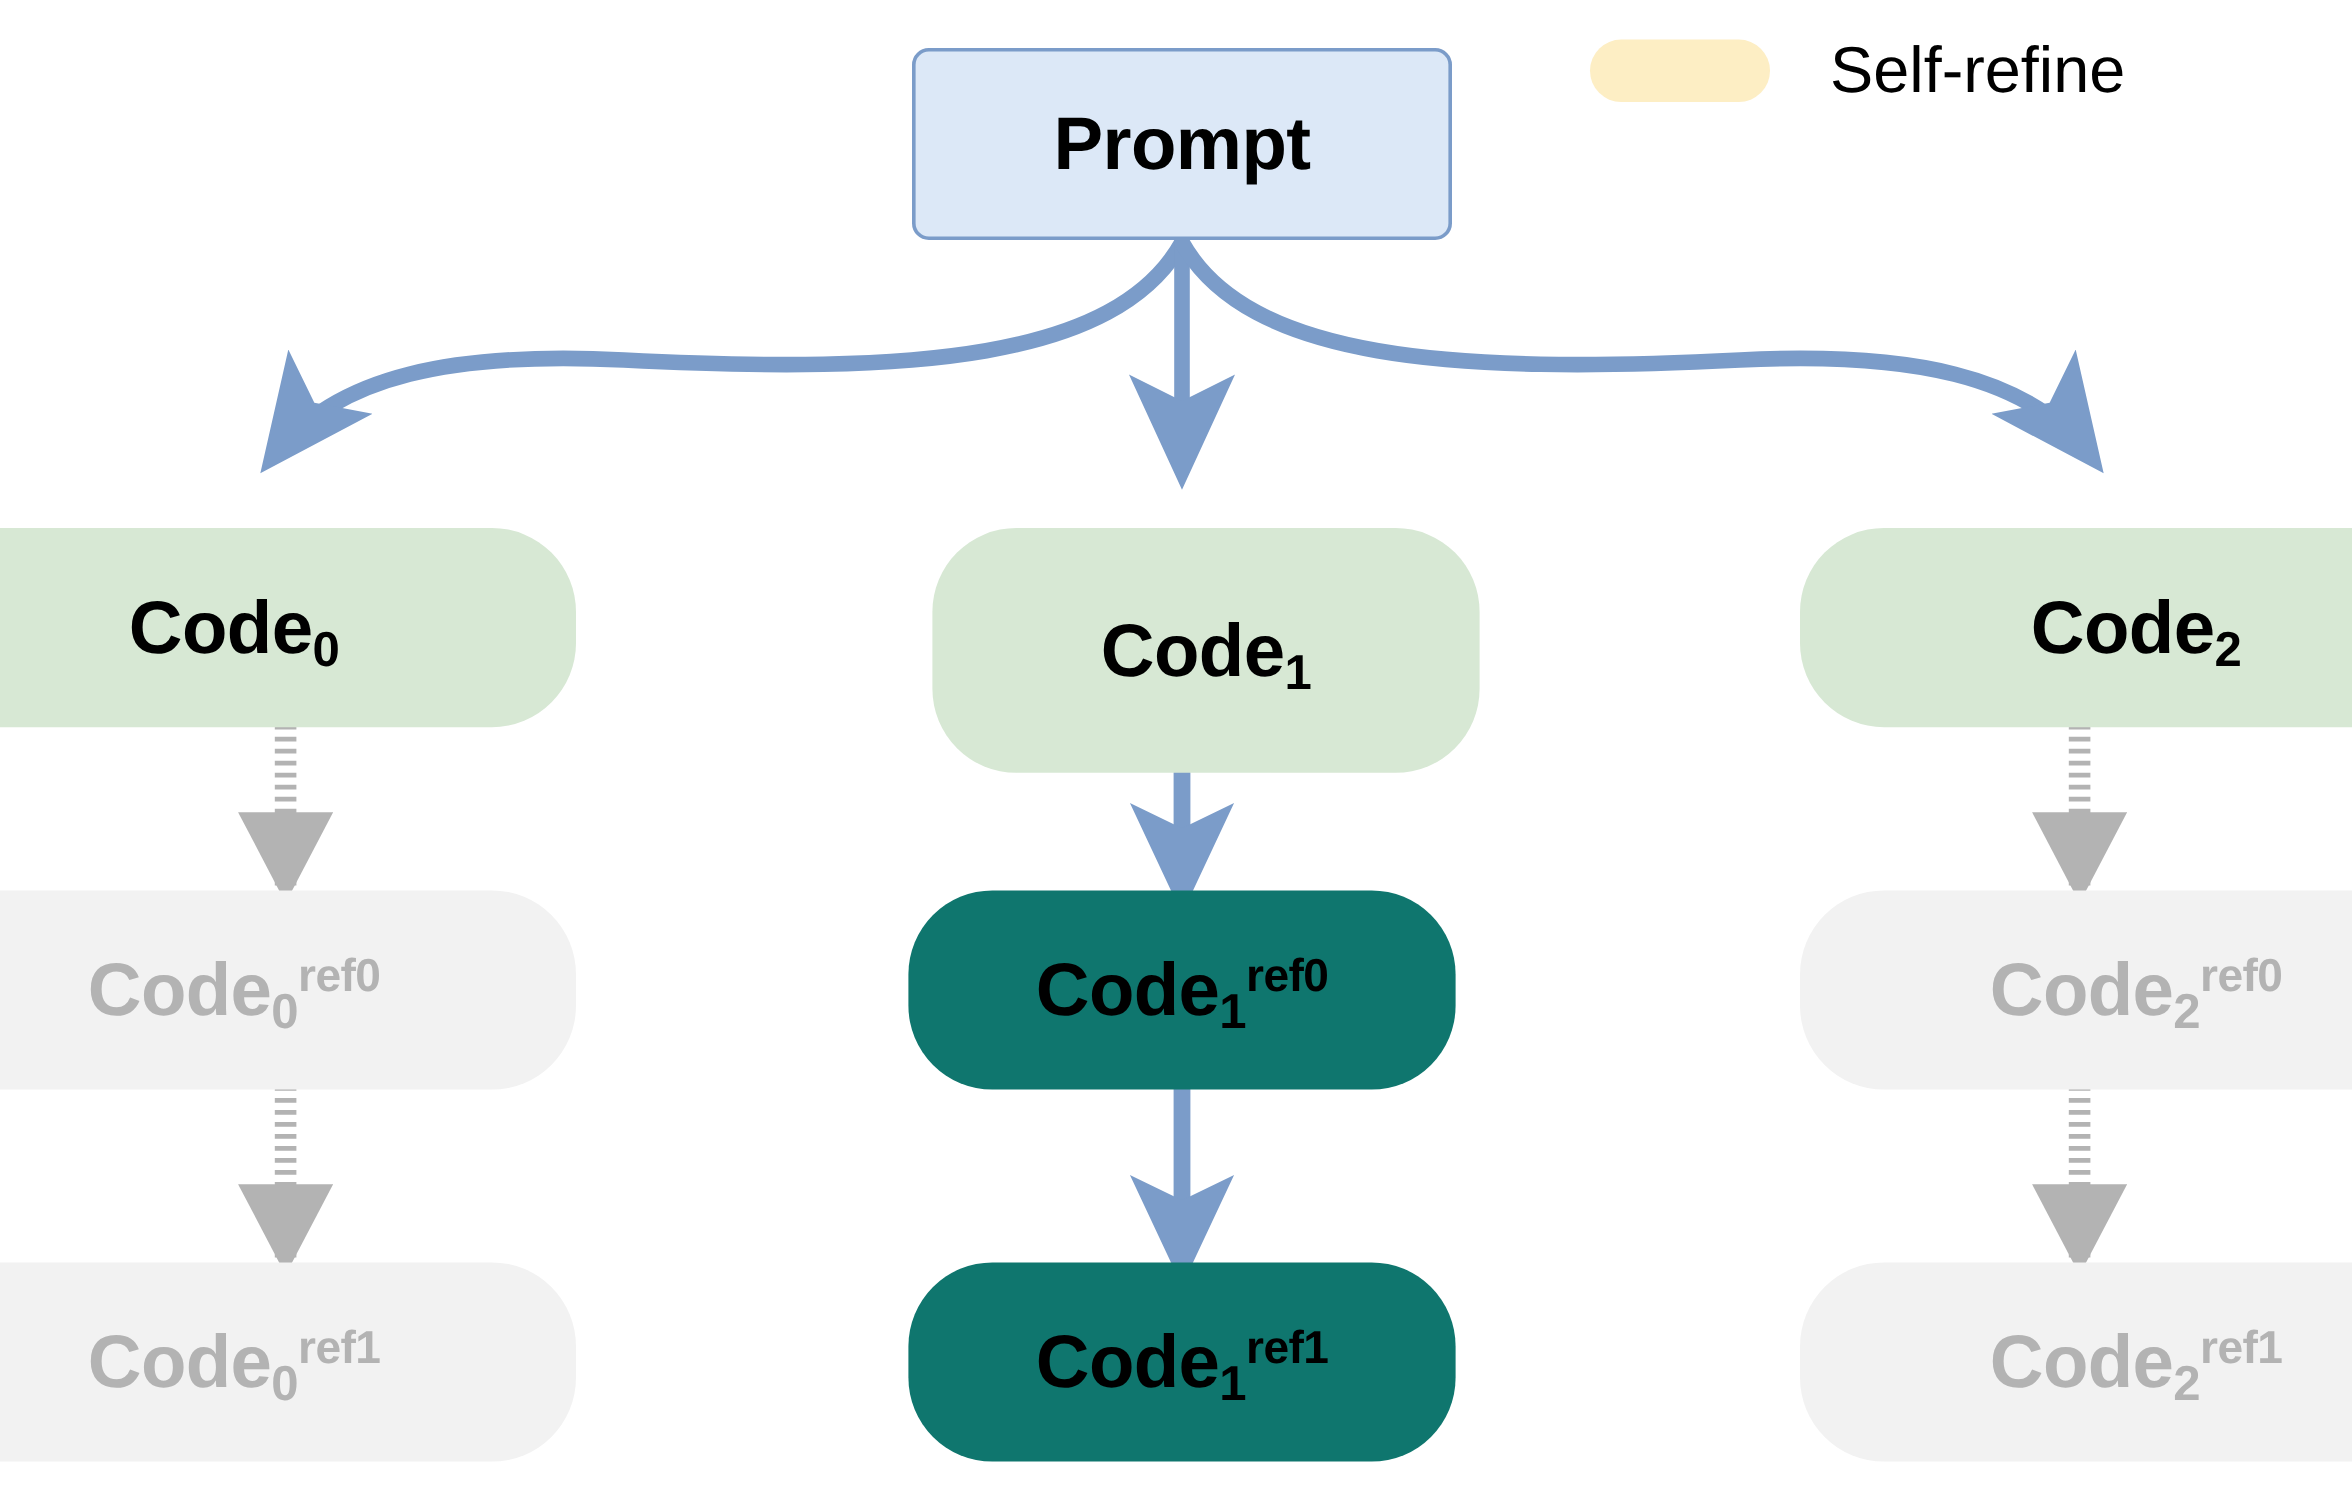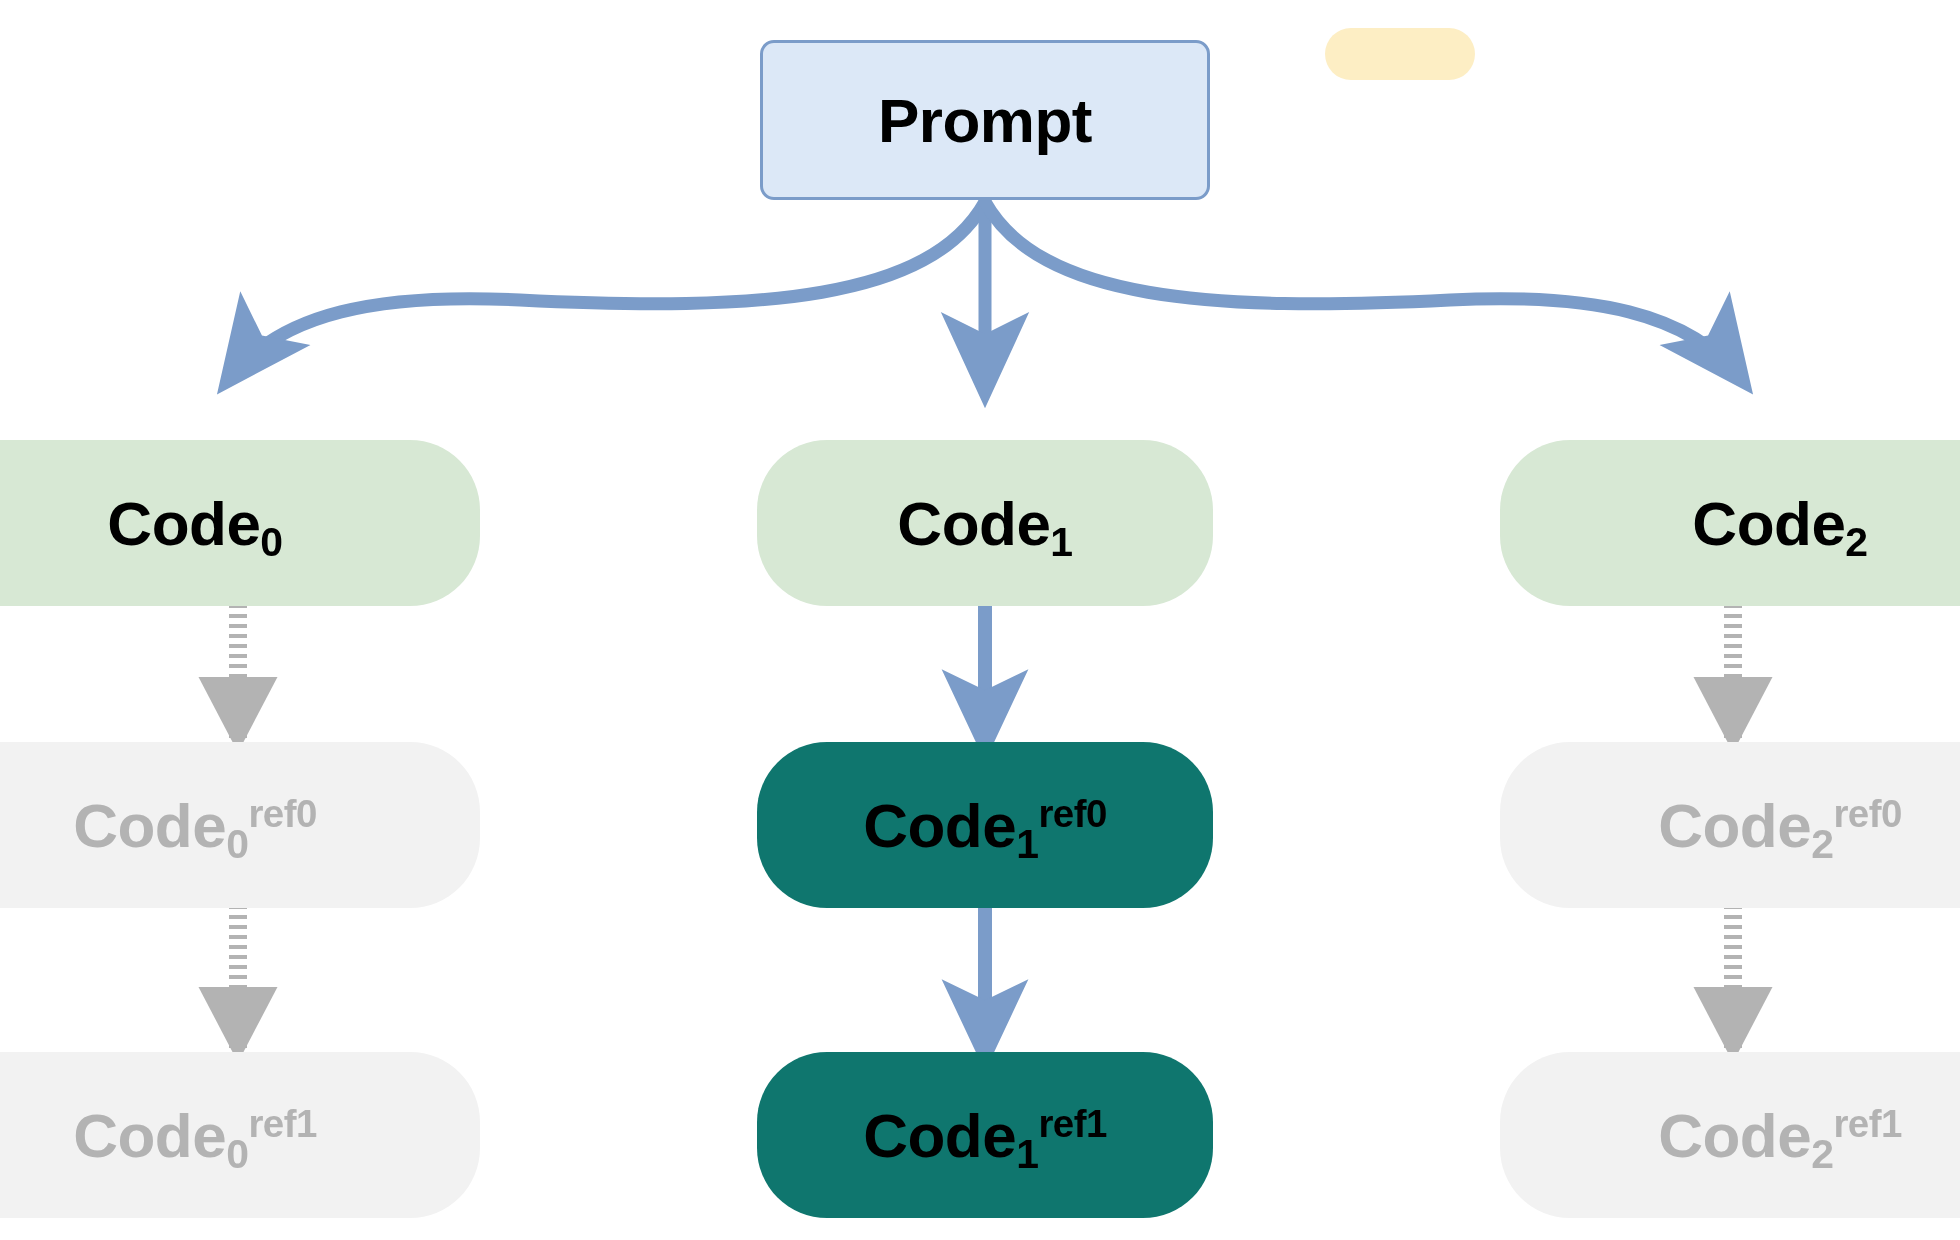--- a/index.html
+++ b/index.html
@@ -152,21 +152,21 @@
   </svg>
 
   <div class="node prompt-node" style="left:760px; top:40px; width:450px; height:160px;">
     <span class="lbl">Prompt</span>
   </div>
 
   <div class="node topk-node" style="left:-90px; top:440px; width:570px; height:166px;">
     <span class="lbl"><span>Code</span><sub>0</sub></span>
   </div>
 
-  <div class="node topk-node" style="left:757px; top:440px; width:456px; height:166px;">
+  <div class="node topk-node" style="left:777px; top:440px; width:456px; height:204px;">
     <span class="lbl"><span>Code</span><sub>1</sub></span>
   </div>
 
   <div class="node topk-node" style="left:1500px; top:440px; width:560px; height:166px;">
     <span class="lbl"><span>Code</span><sub>2</sub></span>
   </div>
 
   <div class="node muted-node" style="left:-90px; top:742px; width:570px; height:166px;">
     <span class="lbl"><span>Code</span><sub>0</sub><sup>ref0</sup></span>
   </div>
@@ -187,16 +187,17 @@
     <span class="lbl"><span>Code</span><sub>1</sub><sup>ref1</sup></span>
   </div>
 
   <div class="node muted-node" style="left:1500px; top:1052px; width:560px; height:166px;">
     <span class="lbl"><span>Code</span><sub>2</sub><sup>ref1</sup></span>
   </div>
 
   <div class="legend">
     <div class="legend-row">
       <div class="legend-swatch" style="background:#fdeec4;"></div>
+      <div class="legend-label">Self-refine</div>
     </div>
   </div>
 
 </div>
 
 </body></html>

